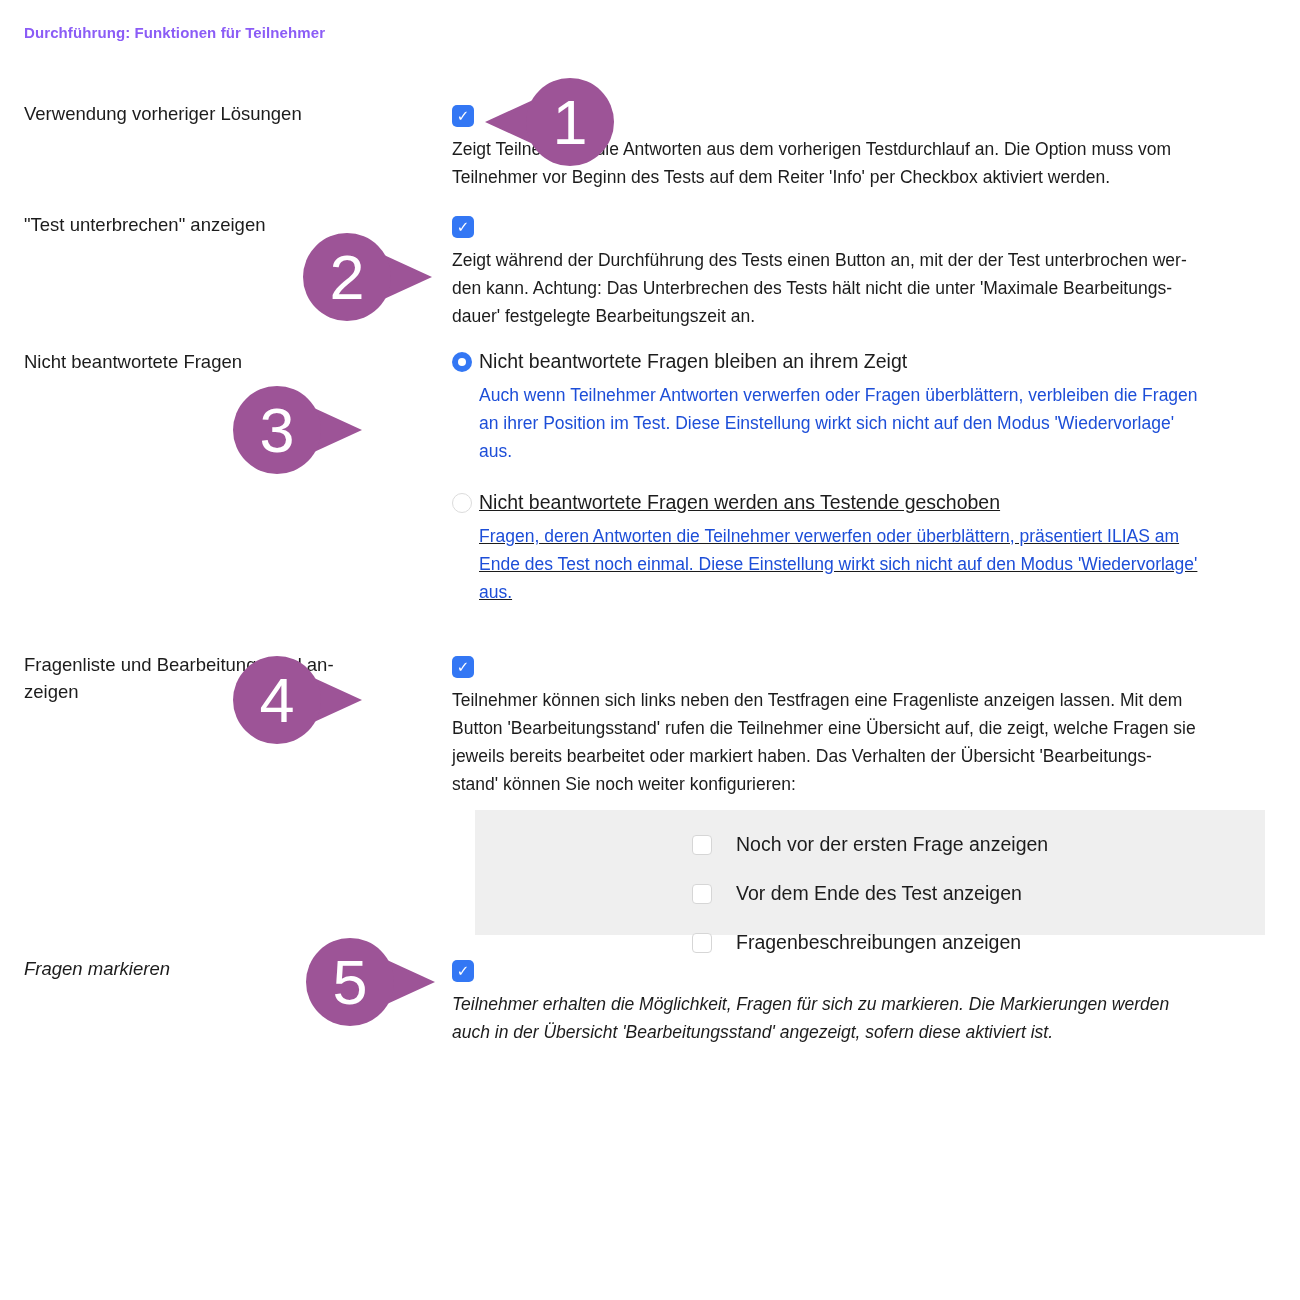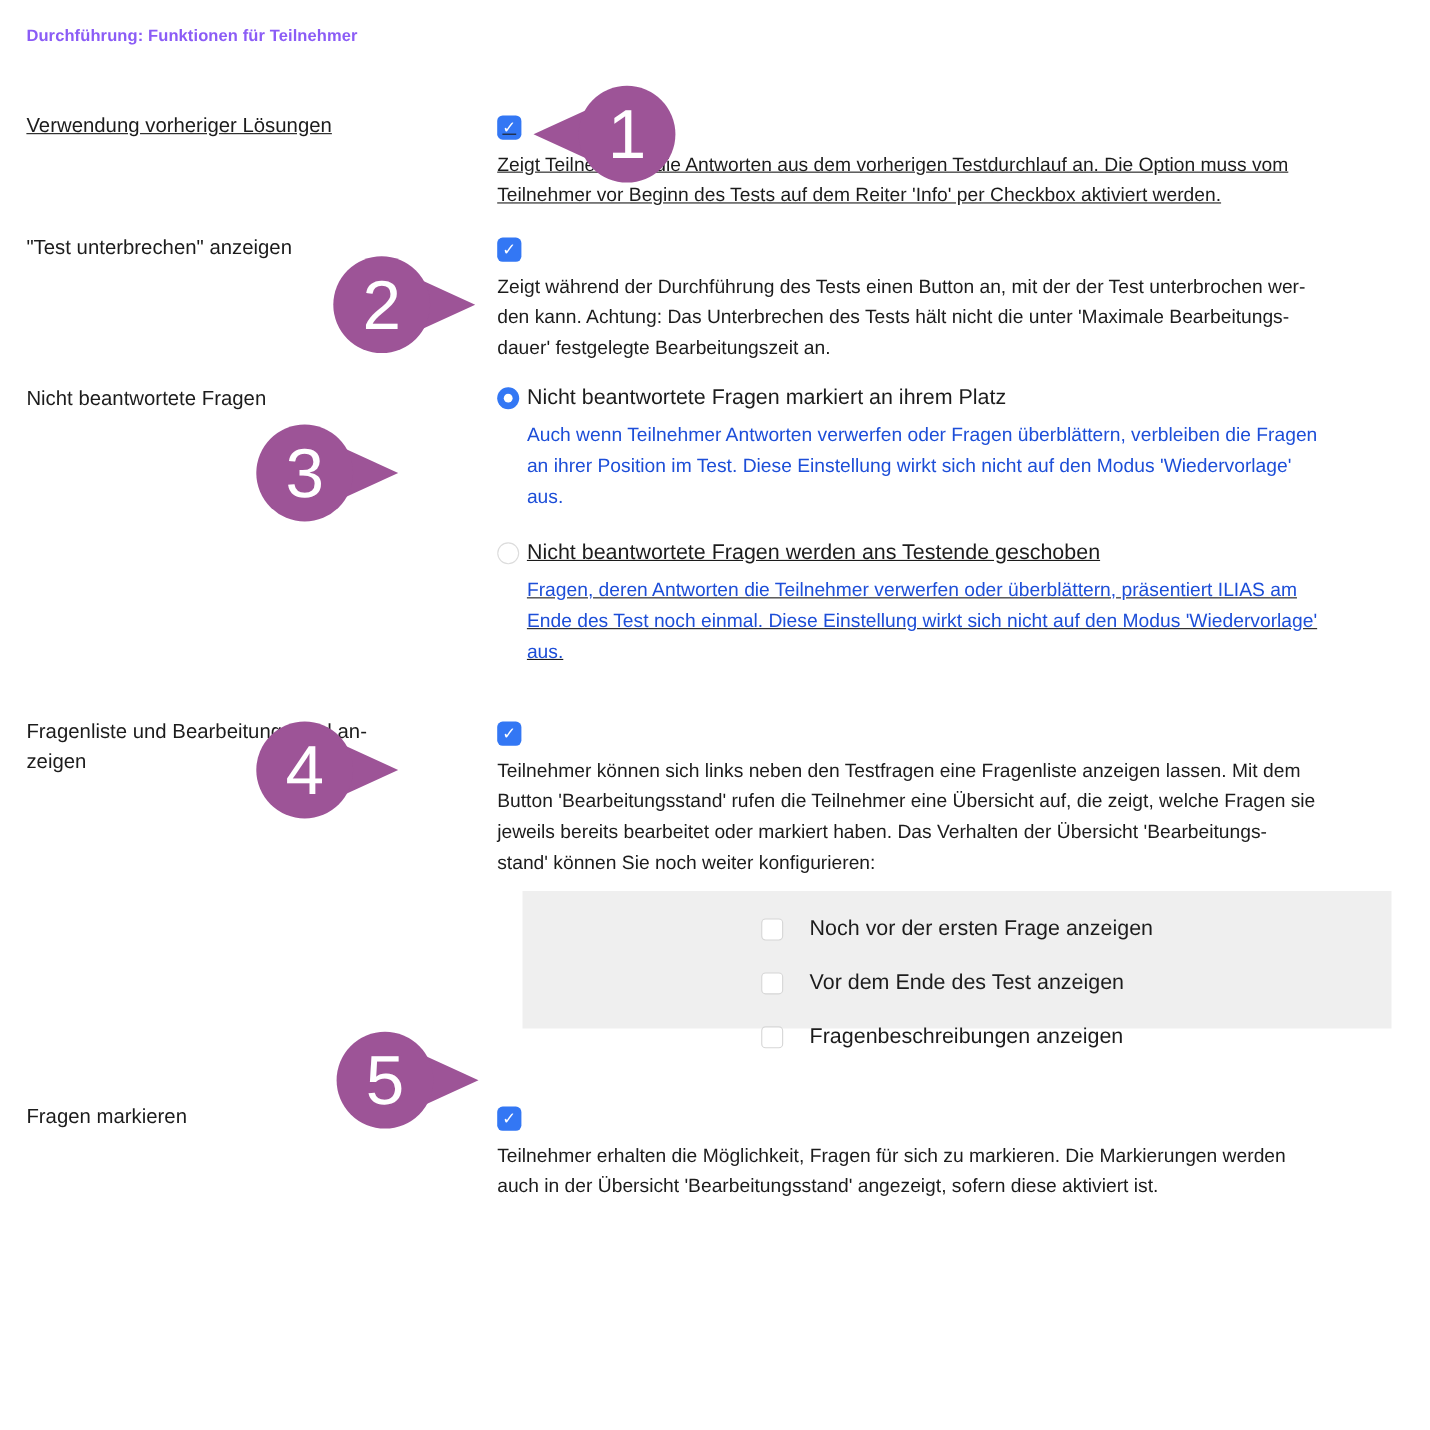--- a/index.html
+++ b/index.html
@@ -19,25 +19,25 @@
     color: #8b5cf6;
     letter-spacing: 0.1px;
   }
 
   .form-row {
     position: absolute;
     left: 24px; right: 4px;
     display: flex;
     align-items: flex-start;
   }
-  .row1 { top: 100px; text-decoration: underline; }
+  .row1 { top: 100px; }
   .row2 { top: 211px; }
   .row3 { top: 348px; }
   .row4 { top: 651px; }
-  .row5 { top: 1001px; }
+  .row5 { top: 955px; font-style: italic; }
 
   .row-label {
     width: 428px;
     flex-shrink: 0;
     font-size: 18.5px;
     line-height: 27px;
     color: #1c1c1c;
     white-space: pre-line;
   }
   .row-content { flex: 1; min-width: 0; }
@@ -174,21 +174,21 @@
 </div>
 
 <div class="form-row row3">
   <div class="row-label">Nicht beantwortete Fragen</div>
   <div class="row-content">
     <div class="radio-option">
       <span class="radio-circle radio-on">
           <span class="radio-dot"></span>
         </span>
       <div class="radio-body">
-        <div class="option-label">Nicht beantwortete Fragen markiert an ihrem Platz</div>
+        <div class="option-label">Nicht beantwortete Fragen bleiben an ihrem Zeigt</div>
         <div class="radio-desc">Auch wenn Teilnehmer Antworten verwerfen oder Fragen überblättern, verbleiben die Fragen
 an ihrer Position im Test. Diese Einstellung wirkt sich nicht auf den Modus 'Wiedervorlage'
 aus.</div>
       </div>
     </div>
     <div class="radio-option">
       <span class="radio-circle radio-off"></span>
       <div class="radio-body">
         <div class="option-label">Nicht beantwortete Fragen werden ans Testende geschoben</div>
         <div class="radio-desc">Fragen, deren Antworten die Teilnehmer verwerfen oder überblättern, präsentiert ILIAS am

